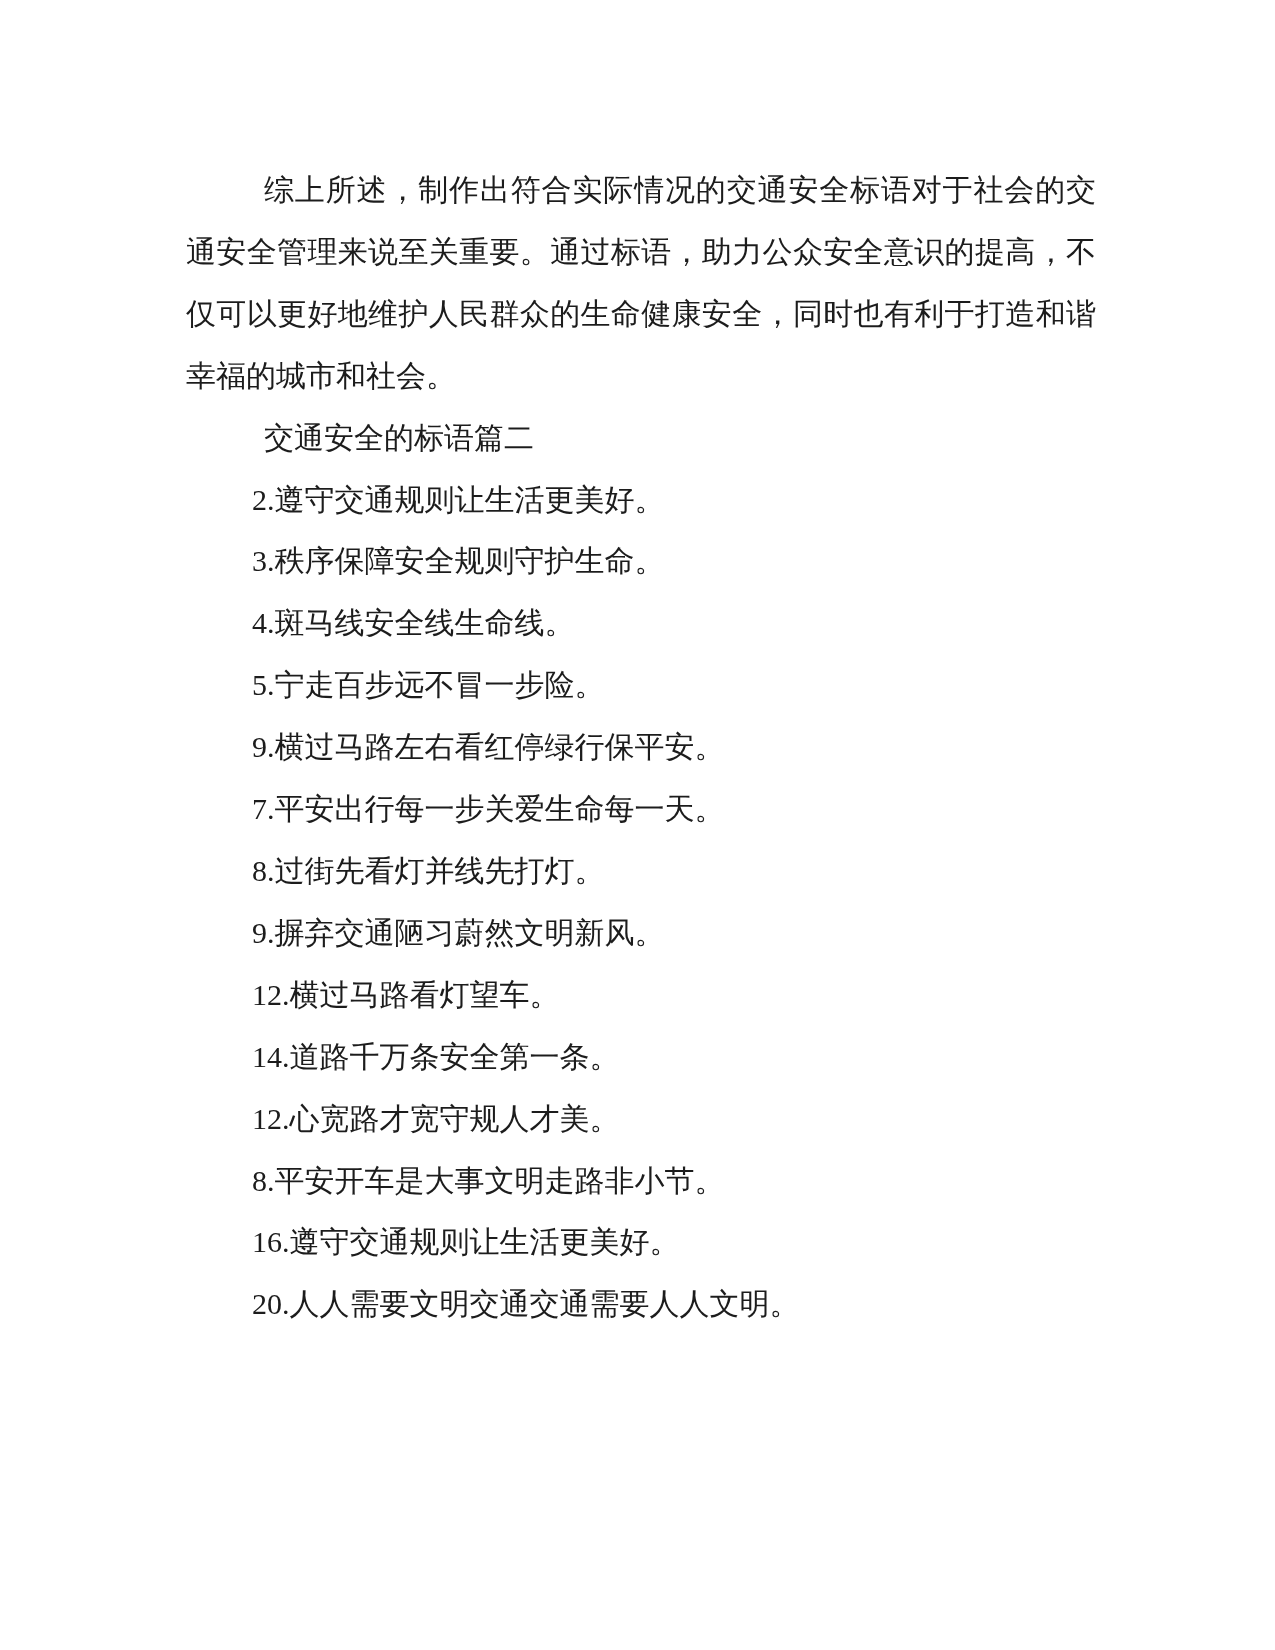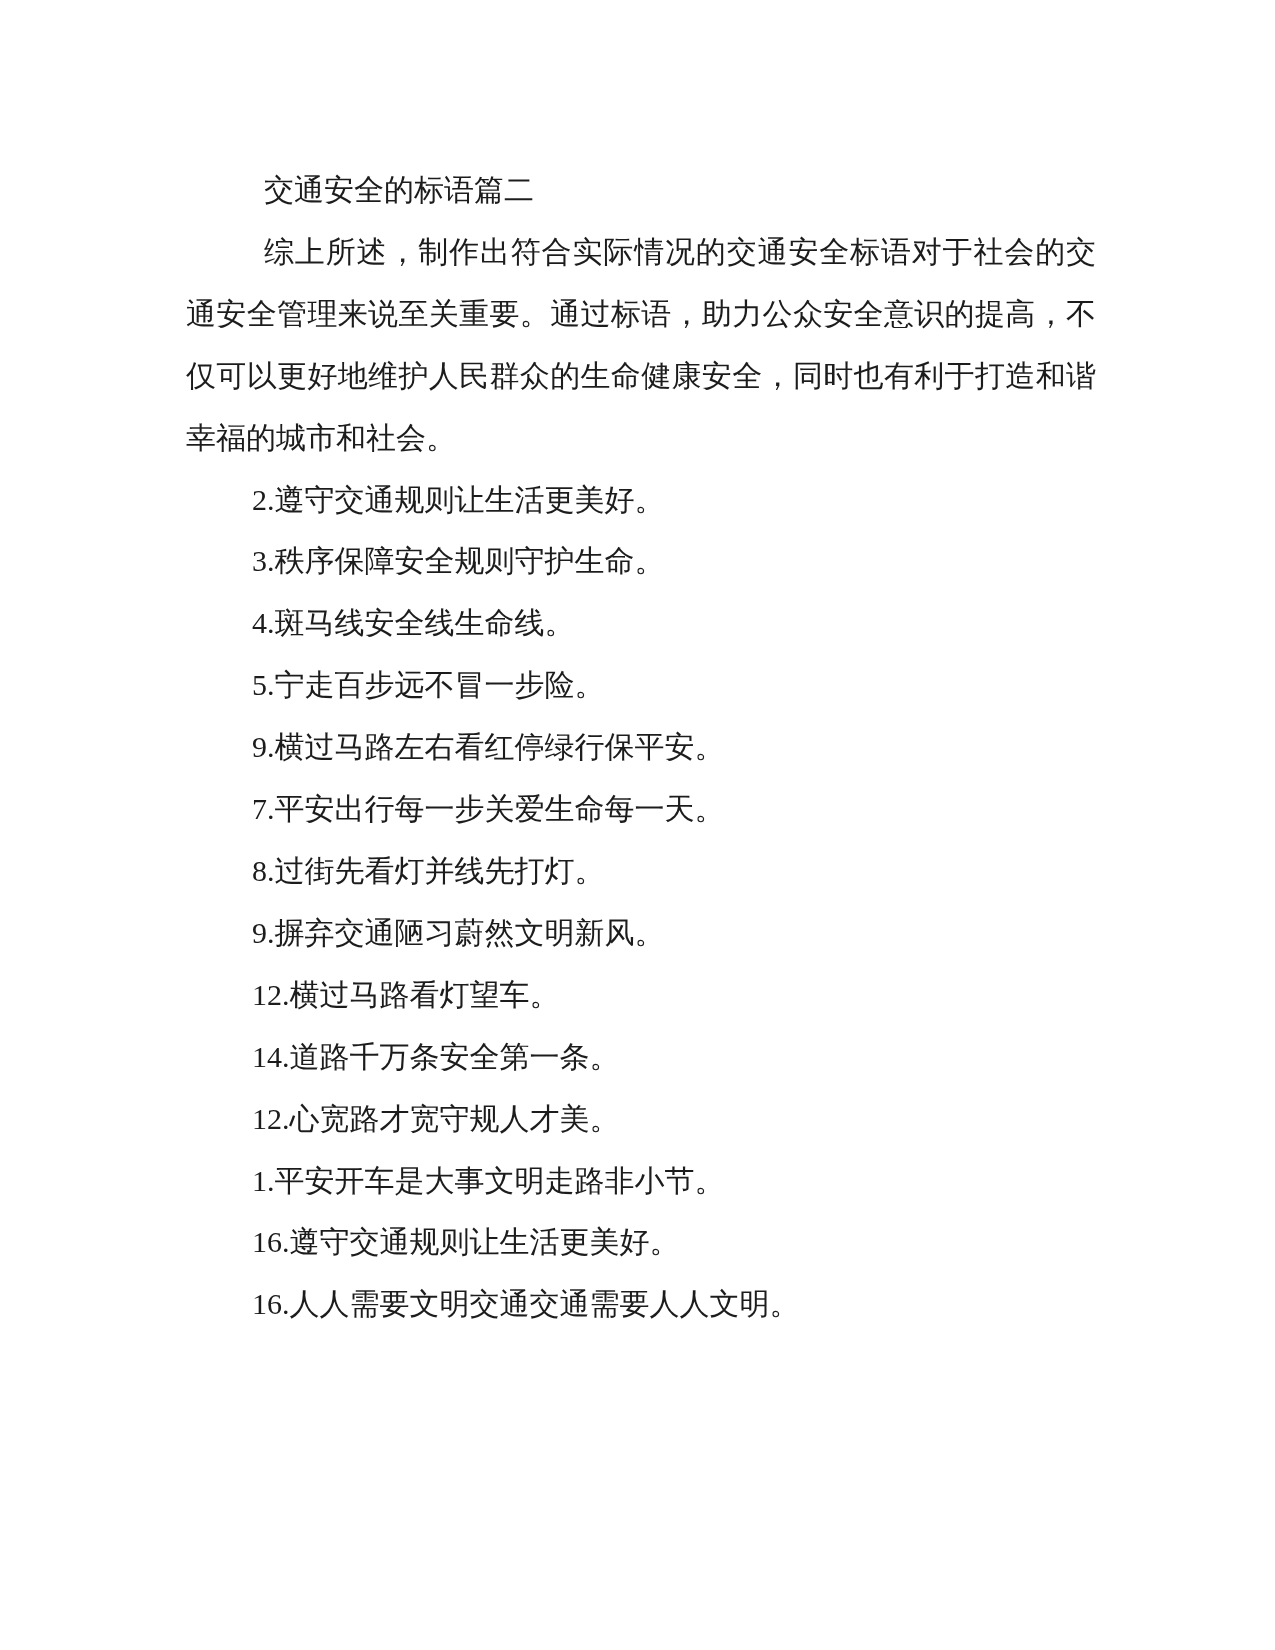--- a/index.html
+++ b/index.html
@@ -35,30 +35,30 @@
   }
   p.indent-item {
     text-indent: 2.2em;
   }
 </style>
 </head>
 <body>
 
 <div class="page">
   <div class="text-block">
+    <p class="indent-body">综上所述，制作出符合实际情况的交通安全标语对于社会的交通安全管理来说至关重要。通过标语，助力公众安全意识的提高，不仅可以更好地维护人民群众的生命健康安全，同时也有利于打造和谐幸福的城市和社会。</p>
     <p class="indent-body">交通安全的标语篇二</p>
-    <p class="indent-body">综上所述，制作出符合实际情况的交通安全标语对于社会的交通安全管理来说至关重要。通过标语，助力公众安全意识的提高，不仅可以更好地维护人民群众的生命健康安全，同时也有利于打造和谐幸福的城市和社会。</p>
     <p class="indent-item">2.遵守交通规则让生活更美好。</p>
     <p class="indent-item">3.秩序保障安全规则守护生命。</p>
     <p class="indent-item">4.斑马线安全线生命线。</p>
     <p class="indent-item">5.宁走百步远不冒一步险。</p>
     <p class="indent-item">9.横过马路左右看红停绿行保平安。</p>
     <p class="indent-item">7.平安出行每一步关爱生命每一天。</p>
     <p class="indent-item">8.过街先看灯并线先打灯。</p>
     <p class="indent-item">9.摒弃交通陋习蔚然文明新风。</p>
     <p class="indent-item">12.横过马路看灯望车。</p>
     <p class="indent-item">14.道路千万条安全第一条。</p>
     <p class="indent-item">12.心宽路才宽守规人才美。</p>
-    <p class="indent-item">1.平安开车是大事文明走路非小节。</p>
+    <p class="indent-item">8.平安开车是大事文明走路非小节。</p>
     <p class="indent-item">16.遵守交通规则让生活更美好。</p>
-    <p class="indent-item">16.人人需要文明交通交通需要人人文明。</p>
+    <p class="indent-item">20.人人需要文明交通交通需要人人文明。</p>
   </div>
 </div>
 
 </body></html>

